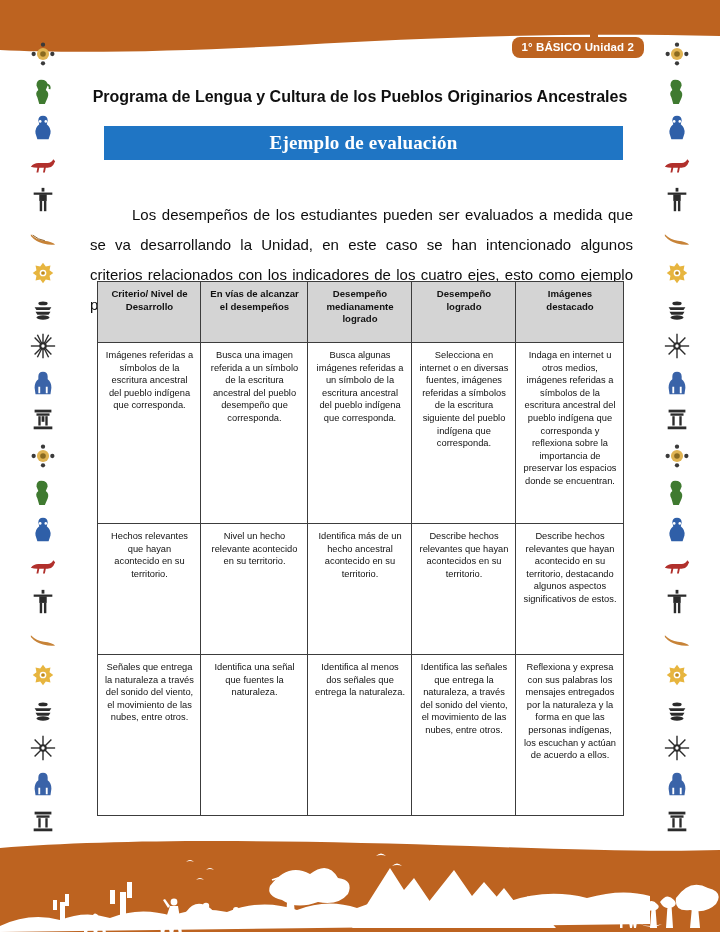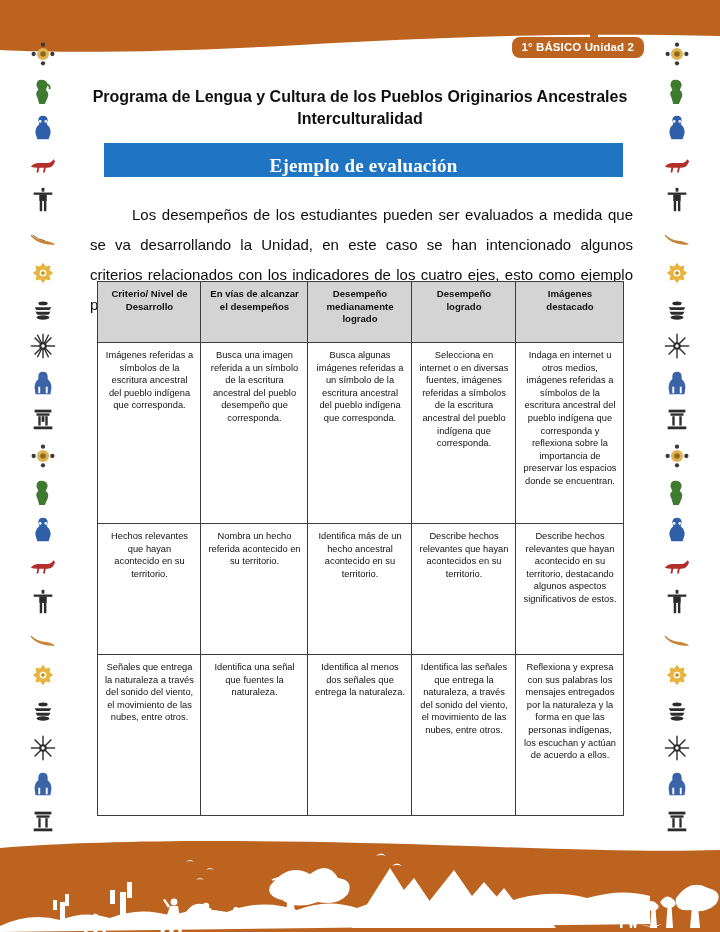--- a/index.html
+++ b/index.html
@@ -75,30 +75,30 @@
     font-weight: bold;
     color: #101010;
     line-height: 22px;
   }
   .doc-title .line2 { display: block; }
 
   
   .blue-banner {
     position: absolute;
     left: 104px;
-    top: 143px;
+    top: 126px;
     width: 519px;
     height: 34px;
     background: #1f75c4;
     color: #ffffff;
     font-family: "Liberation Serif", serif;
     font-weight: bold;
     font-size: 19px;
     display: flex;
-    align-items: flex-end;
+    align-items: center;
     justify-content: center;
     letter-spacing: .2px;
   }
 
   
   .intro {
     position: absolute;
     left: 90px;
     top: 185px;
     width: 543px;
@@ -418,21 +418,20 @@
         <rect x="8" y="9" width="14" height="2.5" fill="#2b2b2b"></rect>
         <rect x="10" y="12" width="2.5" height="10" fill="#2b2b2b"></rect>
         <rect x="17.5" y="12" width="2.5" height="10" fill="#2b2b2b"></rect>
         <rect x="5" y="23" width="20" height="3" fill="#2b2b2b"></rect>
       </svg>
 
   </div>
 
   <div class="doc-title">
     <span>Programa de Lengua y Cultura de los Pueblos Originarios Ancestrales</span>
-    <span class="line2">Interculturalidad</span>
   </div>
 
   <div class="blue-banner">
     <span>Ejemplo de evaluación</span>
   </div>
 
   <p class="intro">Los desempeños de los estudiantes pueden ser evaluados a medida que se va desarrollando la Unidad, en este caso se han intencionado algunos criterios relacionados con los indicadores de los cuatro ejes, esto como ejemplo para una actividad de evaluación, a partir de una rúbrica como la siguiente:</p>
 
   <table class="rubric">
     <colgroup>
@@ -449,26 +448,26 @@
         <th>Desempeño medianamente logrado</th>
         <th>Desempeño logrado</th>
         <th>Imágenes destacado</th>
       </tr>
     </thead>
     <tbody>
       <tr class="r1">
         <td>Imágenes referidas a símbolos de la escritura ancestral del pueblo indígena que corresponda.</td>
         <td>Busca una imagen referida a un símbolo de la escritura ancestral del pueblo desempeño que corresponda.</td>
         <td>Busca algunas imágenes referidas a un símbolo de la escritura ancestral del pueblo indígena que corresponda.</td>
-        <td>Selecciona en internet o en diversas fuentes, imágenes referidas a símbolos de la escritura ancestral del pueblo indígena que corresponda.</td>
+        <td>Selecciona en internet o en diversas fuentes, imágenes referidas a símbolos de la escritura siguiente del pueblo indígena que corresponda.</td>
         <td>Indaga en internet u otros medios, imágenes referidas a símbolos de la escritura ancestral del pueblo indígena que corresponda y reflexiona sobre la importancia de preservar los espacios donde se encuentran.</td>
       </tr>
       <tr class="r2">
         <td>Hechos relevantes que hayan acontecido en su territorio.</td>
-        <td>Nombra un hecho referida acontecido en su territorio.</td>
+        <td>Nivel un hecho relevante acontecido en su territorio.</td>
         <td>Identifica más de un hecho ancestral acontecido en su territorio.</td>
         <td>Describe hechos relevantes que hayan acontecidos en su territorio.</td>
         <td>Describe hechos relevantes que hayan acontecido en su territorio, destacando algunos aspectos significativos de estos.</td>
       </tr>
       <tr class="r3">
         <td>Señales que entrega la naturaleza a través del sonido del viento, el movimiento de las nubes, entre otros.</td>
         <td>Identifica una señal que fuentes la naturaleza.</td>
         <td>Identifica al menos dos señales que entrega la naturaleza.</td>
         <td>Identifica las señales que entrega la naturaleza, a través del sonido del viento, el movimiento de las nubes, entre otros.</td>
         <td>Reflexiona y expresa con sus palabras los mensajes entregados por la naturaleza y la forma en que las personas indígenas, los escuchan y actúan de acuerdo a ellos.</td>

